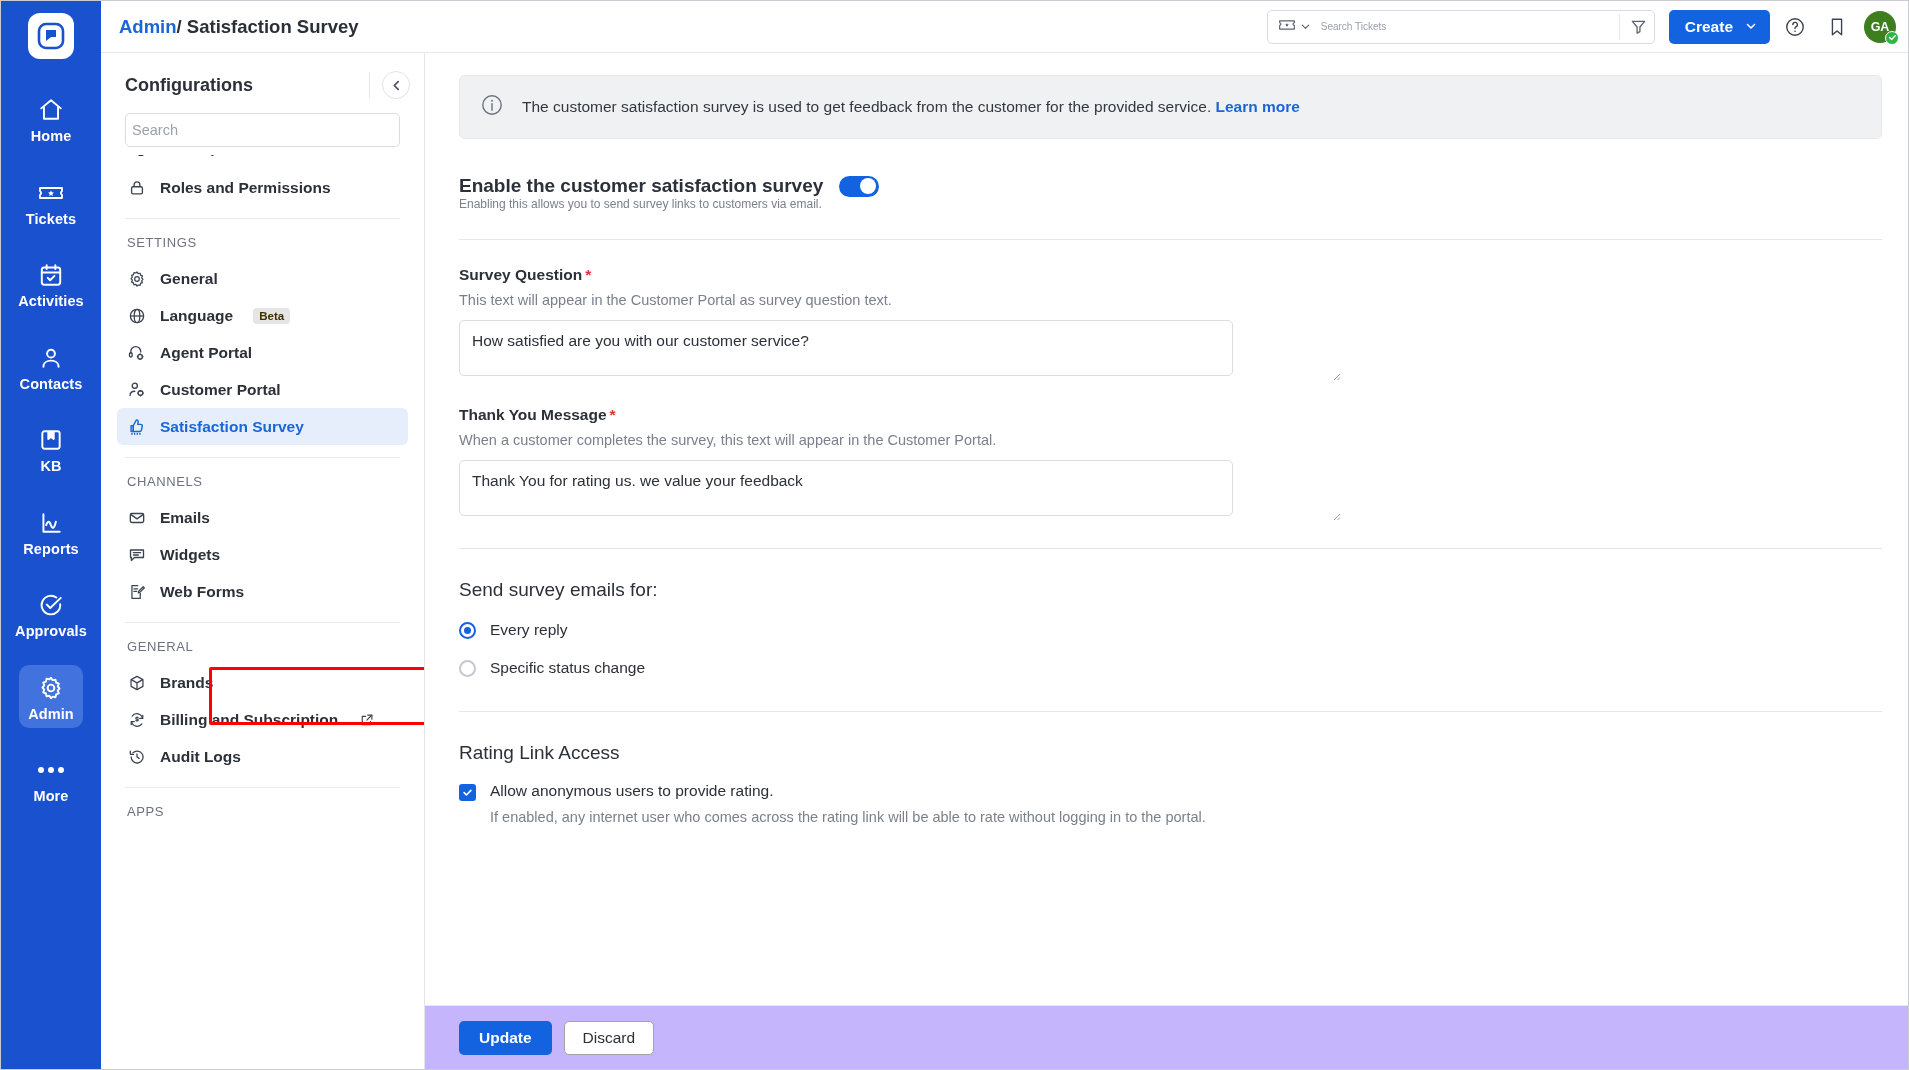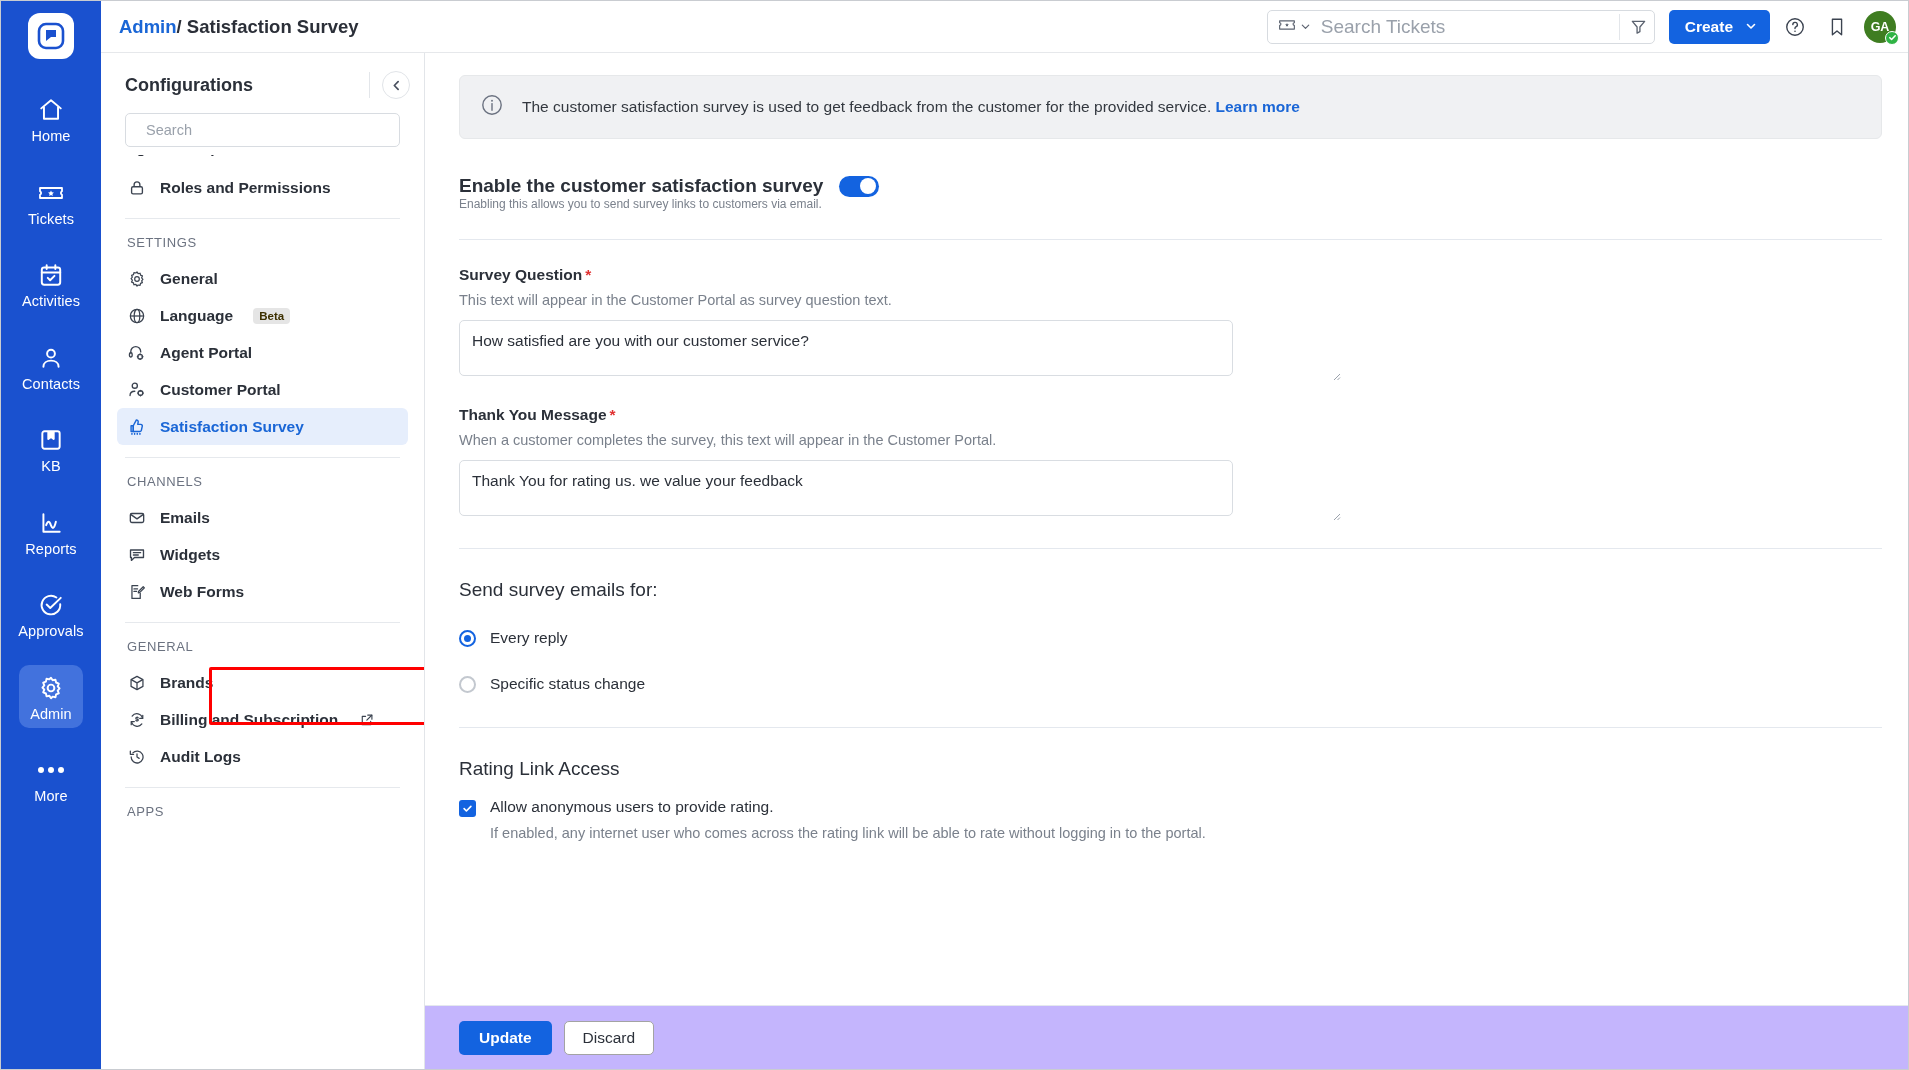--- a/index.html
+++ b/index.html
@@ -40,21 +40,21 @@
     padding: 9px 0 7px;
     margin-bottom: 19px;
     border-radius: 10px;
     display: flex; flex-direction: column; align-items: center;
     color: #ffffff;
     cursor: pointer;
   }
   .rail-item.active { background: #4272dd; }
   .rail-ico { height: 28px; display:flex; align-items:center; justify-content:center; }
   .rail-label {
-    font-size: 14.5px; font-weight: normal; margin-top: 5px;
+    font-size: 14.5px; font-weight: bold; margin-top: 5px;
     letter-spacing: .1px; line-height: 1;
   }
   .dots { display:flex; gap:4px; align-items:center; height:28px;}
   .dots i { width:6px;height:6px;border-radius:50%;background:#fff;display:block;}
 
   
   .rightcol { flex: 1; display: flex; flex-direction: column; min-width: 0; }
 
   
   .topbar {
@@ -71,21 +71,21 @@
   .topbar-spacer { flex: 1; }
   .searchbox {
     width: 388px; height: 34px;
     border: 1px solid #d7dbe0; border-radius: 5px;
     display: flex; align-items: center;
     padding: 0 2px 0 10px; background:#fff;
   }
   .ticket-chip { display:flex; align-items:center; gap:4px; color:#5c6370; }
   .search-input {
     flex: 1; border: none; outline: none;
-    font-size: 19px; color: #33383f;
+    font-size: 10px; color: #33383f;
     font-family: "Liberation Sans", sans-serif;
     padding-left: 10px; background: transparent;
   }
   .search-input::placeholder { color: #9aa1ab; }
   .search-div { width:1px; height:26px; background:#e3e6ea; margin:0 6px; }
   .filter-btn { width:26px;height:26px;display:flex;align-items:center;justify-content:center;cursor:pointer;}
   .create-btn {
     margin-left: 14px;
     height: 34px; background: #1363e0; color: #fff;
     border: none; border-radius: 5px;
@@ -128,21 +128,21 @@
   .config-title { font-size: 18px; font-weight: bold; color: #2b3039; flex:1;}
   .vbar { width:1px; height:26px; background:#e3e6ea; margin-right:12px;}
   .collapse-btn {
     width: 28px; height: 28px; border-radius: 50%;
     border: 1px solid #e1e4e8; background:#fff;
     display:flex;align-items:center;justify-content:center; cursor:pointer;
   }
   .config-search {
     margin: 6px 24px 0 24px;
     height: 34px; border: 1px solid #d8dce1; border-radius: 5px;
-    display: flex; align-items: center; padding: 0 20px;
+    display: flex; align-items: center; padding: 0 6px;
   }
   .config-search input {
     border:none;outline:none;width:100%;font-size:14.5px;color:#333;
     font-family:"Liberation Sans", sans-serif;background:transparent;
   }
   .config-search input::placeholder { color:#9aa1ab; }
 
   .config-list { flex:1; overflow: hidden; padding: 0 0 0 0; position: relative;}
   .clip-row {
     height: 14px; overflow:hidden; margin: 8px 24px 0 24px;
@@ -213,21 +213,21 @@
     font-family:"Liberation Sans", sans-serif;
     resize: none; outline: none; background:#fff;
     position: relative;
   }
   .ta-wrap { position: relative; width: 886px; }
   .ta-grip {
     position:absolute; right:4px; bottom:3px; width:10px;height:10px;
     pointer-events:none;
   }
 
-  .radio-row { display:flex; align-items:center; gap: 14px; margin-top: 28px; cursor:pointer;}
+  .radio-row { display:flex; align-items:center; gap: 14px; margin-top: 20px; cursor:pointer;}
   .radio {
     width:17px;height:17px;border-radius:50%;border:2px solid #c3c8cf;
     display:flex;align-items:center;justify-content:center; flex:0 0 17px;
   }
   .radio.on { border-color:#1363e0; border-width:2px; }
   .radio.on i { width:7px;height:7px;border-radius:50%;background:#1363e0;display:block;}
   .radio-label { font-size:15.5px; color:#2b3039; }
 
   .cb-row { display:flex; align-items:flex-start; gap:14px; margin-top: 18px; }
   .cb {

